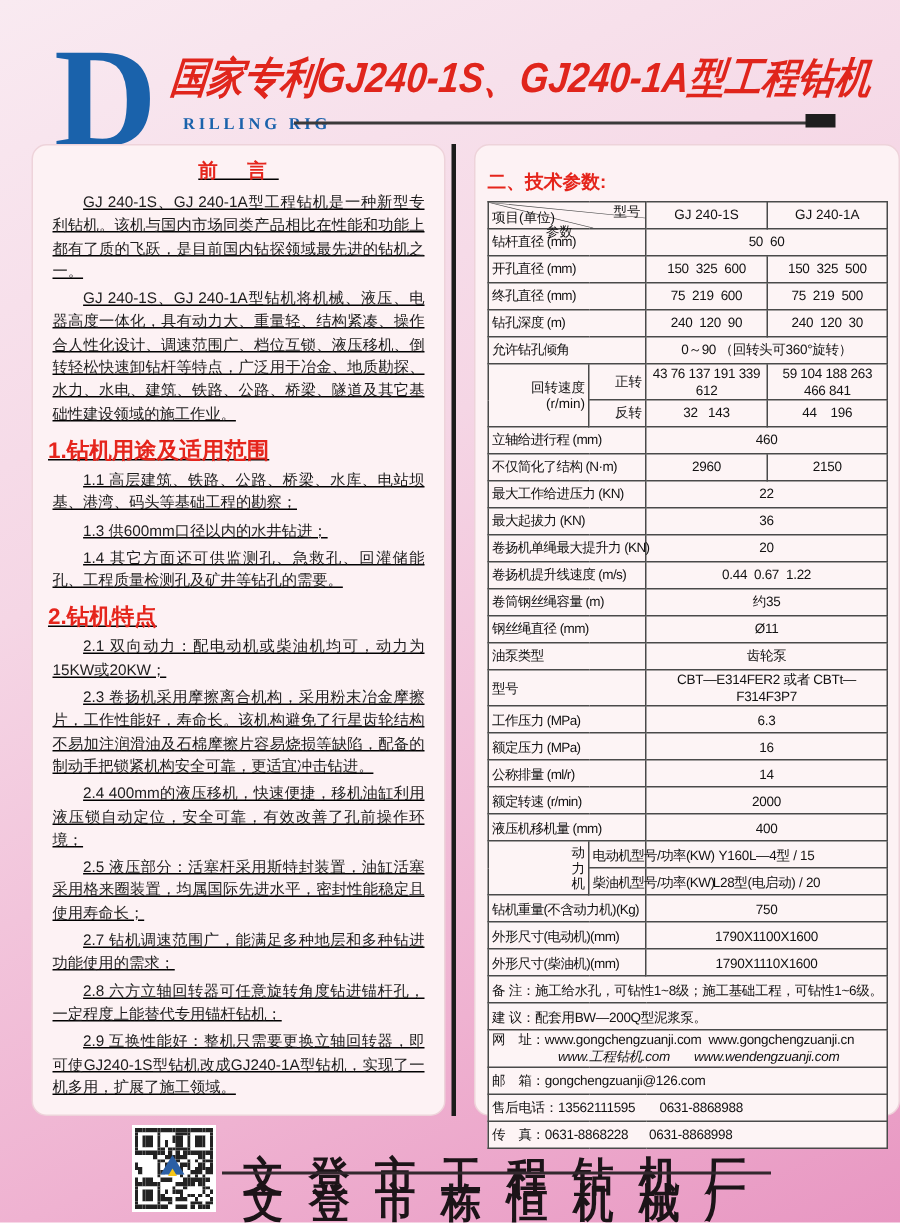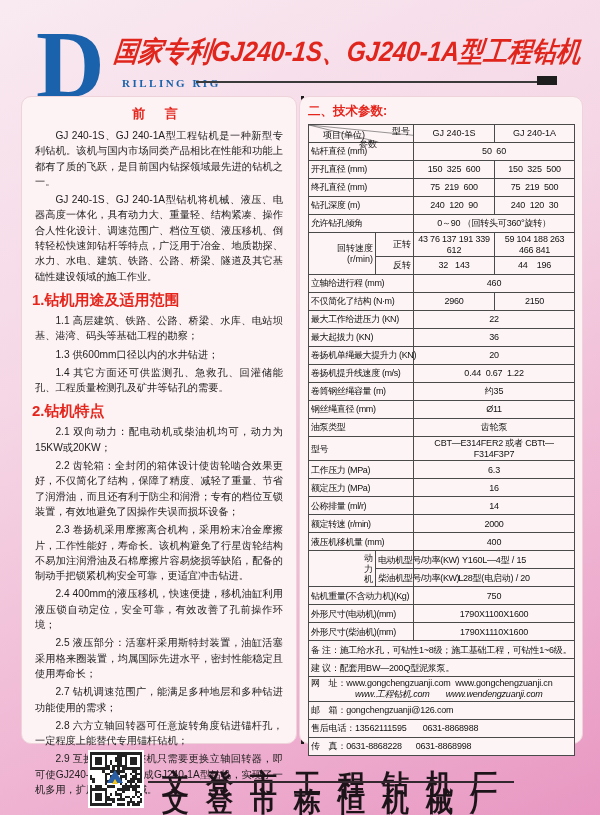--- a/index.html
+++ b/index.html
@@ -13,36 +13,36 @@
     font-weight:bold;font-size:95px;line-height:1;color:#1a62ab;}
   .logo-sub{position:absolute;left:122px;top:77px;color:#1a62ab;font-family:"Liberation Serif",serif;
     font-weight:bold;font-size:11px;letter-spacing:2.5px;}
   .main-title{position:absolute;left:114px;top:33px;color:#e0251c;font-weight:bold;font-style:italic;
     font-size:28px;white-space:nowrap;transform:skewX(-6deg) scaleX(0.87);transform-origin:left center;}
   .header-line{position:absolute;left:196px;top:81px;width:360px;height:2px;background:#3a3a3a;}
   .header-line-end{position:absolute;left:537px;top:76px;width:20px;height:9px;background:#1e1e1e;}
   
   .v-divider{position:absolute;left:301px;top:96px;width:3px;height:648px;background:#1b1b1b;}
   .panel{position:absolute;background:#fdf2f4;border:1px solid #eed3da;border-radius:10px;box-sizing:border-box;}
-  .left-panel{left:21px;top:96px;width:276px;height:648px;padding:7px 10px;}
-  .right-panel{left:299px;top:96px;width:284px;height:648px;padding:5px 8px;}
+  .left-panel{left:21px;top:96px;width:276px;height:648px;padding:7px 10px;text-decoration:underline;}
+  .right-panel{left:316px;top:96px;width:284px;height:648px;padding:15px 8px;}
   .fw-heading{color:#e5251c;font-weight:bold;text-align:center;font-size:13px;letter-spacing:8px;margin:1px 0 5px;}
   .fw-p{font-size:10.2px;line-height:15.3px;color:#1d1d1d;text-align:justify;margin:3px;text-indent:2em;}
   .sec-heading{color:#e5251c;font-weight:bold;font-size:15px;margin:7px 0 2px;}
   
   .spec-heading{color:#e5251c;font-weight:bold;font-size:12.5px;margin:1px 0 4px;}
   table.spec{width:100%;border-collapse:collapse;table-layout:fixed;border:1.4px solid #333;background:#fdf4f5;}
   table.spec td{border:1px solid #4a4a4a;font-size:9px;color:#111;padding:1px 2px;height:15px;line-height:1.18;
     vertical-align:middle;}
   td.lbl{text-align:left;white-space:nowrap;letter-spacing:-0.4px;}
   td.glbl{text-align:right;white-space:pre-line;letter-spacing:0;}
   td.val{text-align:center;font-size:9.8px;white-space:pre-wrap;letter-spacing:-0.2px;}
   td.model{text-align:center;font-size:11px;height:38px;}
   td.corner{position:relative;height:38px;padding:0;}
-  .corner-txt{position:absolute;font-size:9px;color:#111;margin-left:12px;}
+  .corner-txt{position:absolute;font-size:9px;color:#111;}
   .ct-top{right:3px;top:1px;}
   .ct-mid{left:38px;top:14px;}
   .ct-bot{left:2px;bottom:1px;}
   td.contact{text-align:left;font-size:9.2px;padding:2px 3px;white-space:pre-wrap;letter-spacing:-0.2px;}
   .c2{padding-left:44px;font-style:italic;}
   
   .qr{position:absolute;left:88px;top:750px;width:56px;height:58px;background:#fff;padding:2px;box-sizing:border-box;}
   .qr-grid{width:100%;height:100%;display:grid;grid-template-columns:repeat(21,1fr);grid-template-rows:repeat(21,1fr);position:relative;}
   .qr-grid div{background:#fff;}
   .qr-grid div.b{background:#222;}
@@ -75,21 +75,20 @@
     </div>
   <div class="sec-heading">1.钻机用途及适用范围</div>
   <div id="sec1-items">
       <p class="fw-p">1.1 高层建筑、铁路、公路、桥梁、水库、电站坝基、港湾、码头等基础工程的勘察；</p>
       <p class="fw-p">1.3 供600mm口径以内的水井钻进；</p>
       <p class="fw-p">1.4 其它方面还可供监测孔、急救孔、回灌储能孔、工程质量检测孔及矿井等钻孔的需要。</p>
     </div>
   <div class="sec-heading">2.钻机特点</div>
   <div id="sec2-items">
       <p class="fw-p">2.1 双向动力：配电动机或柴油机均可，动力为15KW或20KW；</p>
-      <p class="fw-p">2.2 齿轮箱：全封闭的箱体设计使齿轮啮合效果更好，不仅简化了结构，保障了精度、减轻了重量、节省了润滑油，而且还有利于防尘和润滑；专有的档位互锁装置，有效地避免了因操作失误而损坏设备；</p>
       <p class="fw-p">2.3 卷扬机采用摩擦离合机构，采用粉末冶金摩擦片，工作性能好，寿命长。该机构避免了行星齿轮结构不易加注润滑油及石棉摩擦片容易烧损等缺陷，配备的制动手把锁紧机构安全可靠，更适宜冲击钻进。</p>
       <p class="fw-p">2.4 400mm的液压移机，快速便捷，移机油缸利用液压锁自动定位，安全可靠，有效改善了孔前操作环境；</p>
       <p class="fw-p">2.5 液压部分：活塞杆采用斯特封装置，油缸活塞采用格来圈装置，均属国际先进水平，密封性能稳定且使用寿命长；</p>
       <p class="fw-p">2.7 钻机调速范围广，能满足多种地层和多种钻进功能使用的需求；</p>
       <p class="fw-p">2.8 六方立轴回转器可任意旋转角度钻进锚杆孔，一定程度上能替代专用锚杆钻机；</p>
       <p class="fw-p">2.9 互换性能好：整机只需要更换立轴回转器，即可使GJ240-1S型钻机改成GJ240-1A型钻机，实现了一机多用，扩展了施工领域。</p>
     </div>
 </div>
 
 <div class="panel right-panel">

